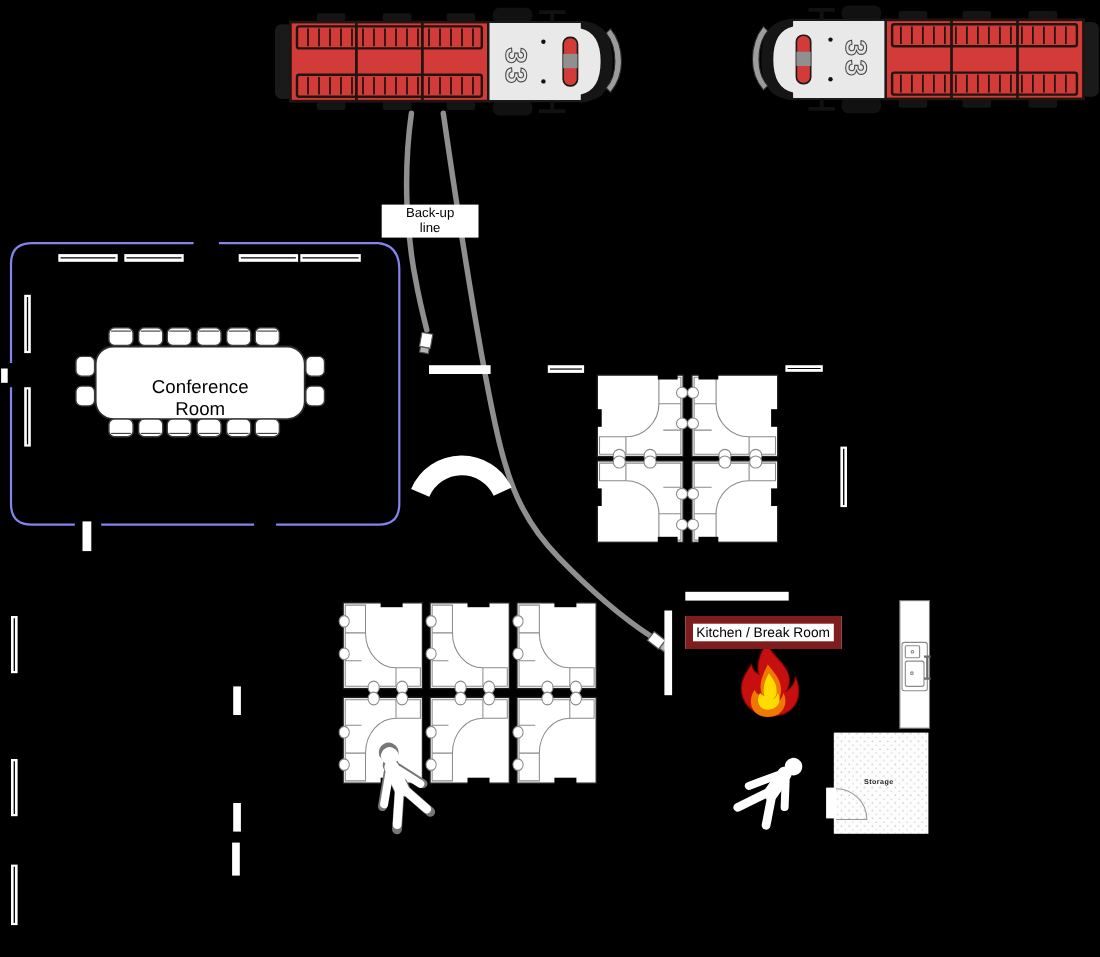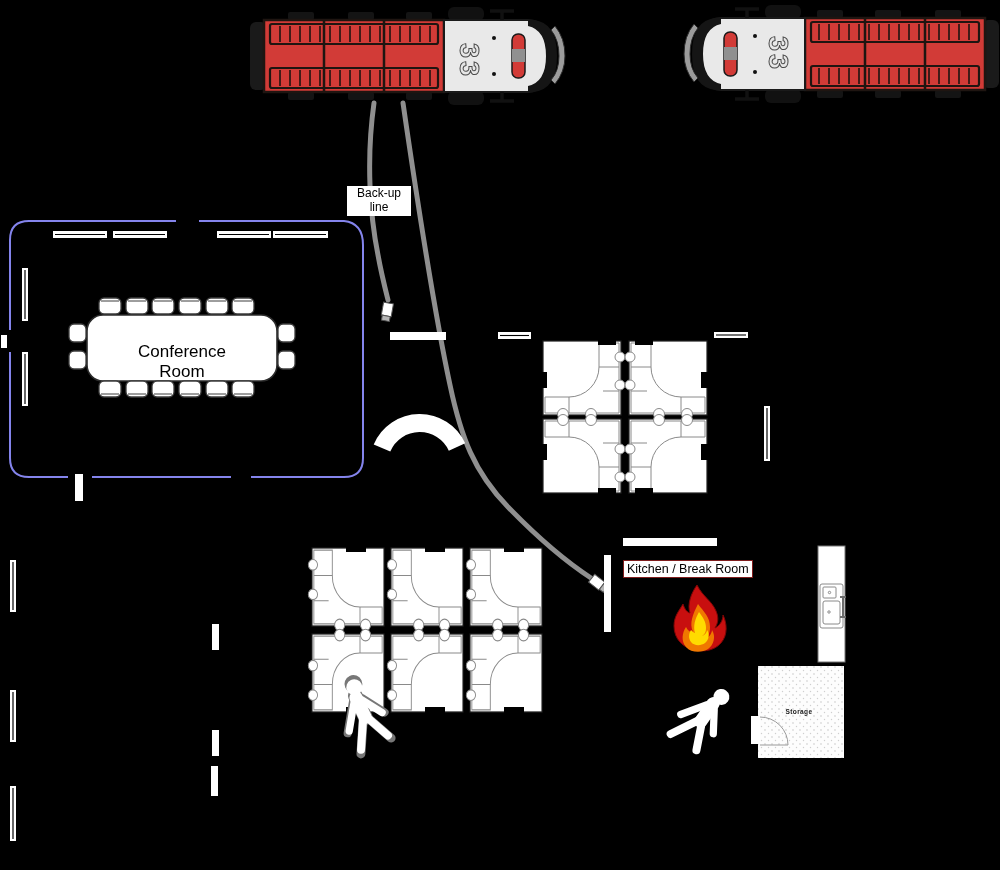--- a/index.html
+++ b/index.html
@@ -1,23 +1,23 @@
 <!DOCTYPE html>
 <html><head>
 <meta charset="utf-8">
 <style>
   html,body{margin:0;padding:0;background:#000;}
   .stage{position:relative;width:1000px;height:870px;background:#000;overflow:hidden;
          font-family:"Liberation Sans", sans-serif;}
   .stage svg{position:absolute;left:0;top:0;}
   .floatlabel{position:absolute;background:#fff;color:#000;text-align:center;
               font-family:"Liberation Sans", sans-serif;}
-  .lbl-backup{left:347px;top:186px;width:64px;font-size:12px;line-height:1.15;padding:1px 0;}
+  .lbl-backup{left:347px;top:186px;width:64px;font-size:12px;line-height:1.15;padding:1px 12px;}
   .lbl-conf{left:117px;top:342px;width:130px;font-size:17px;background:transparent;}
-  .lbl-kitchen{left:623px;top:560px;font-size:12.5px;border:1px solid #7f1d1d;padding:0 3px;line-height:1.3;}
+  .lbl-kitchen{left:623px;top:560px;font-size:12.5px;border:7px solid #7f1d1d;padding:0 3px;line-height:1.3;}
   .lbl-storage{left:779px;top:708px;width:40px;font-size:6.5px;font-weight:bold;background:transparent;color:#1a1a1a;letter-spacing:.4px;}
 </style>
 </head>
 <body>
 
 <div class="stage">
 
 <svg width="1000" height="870" viewBox="0 0 1000 870">
   <defs>
     <pattern id="stip" width="7" height="7" patternUnits="userSpaceOnUse">

